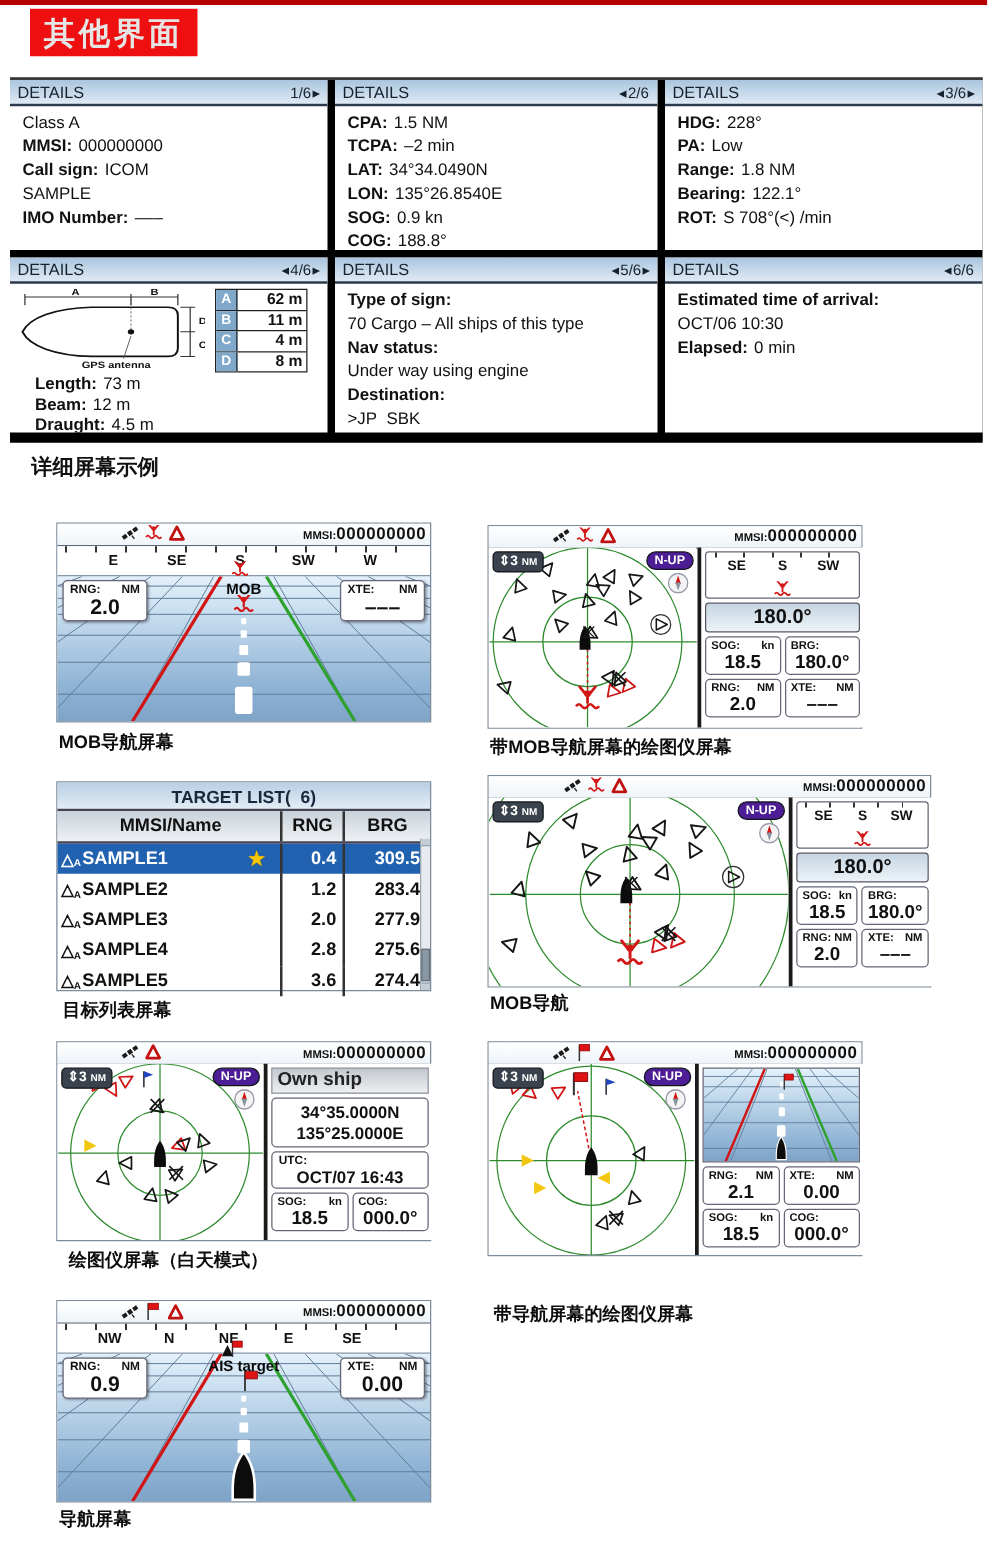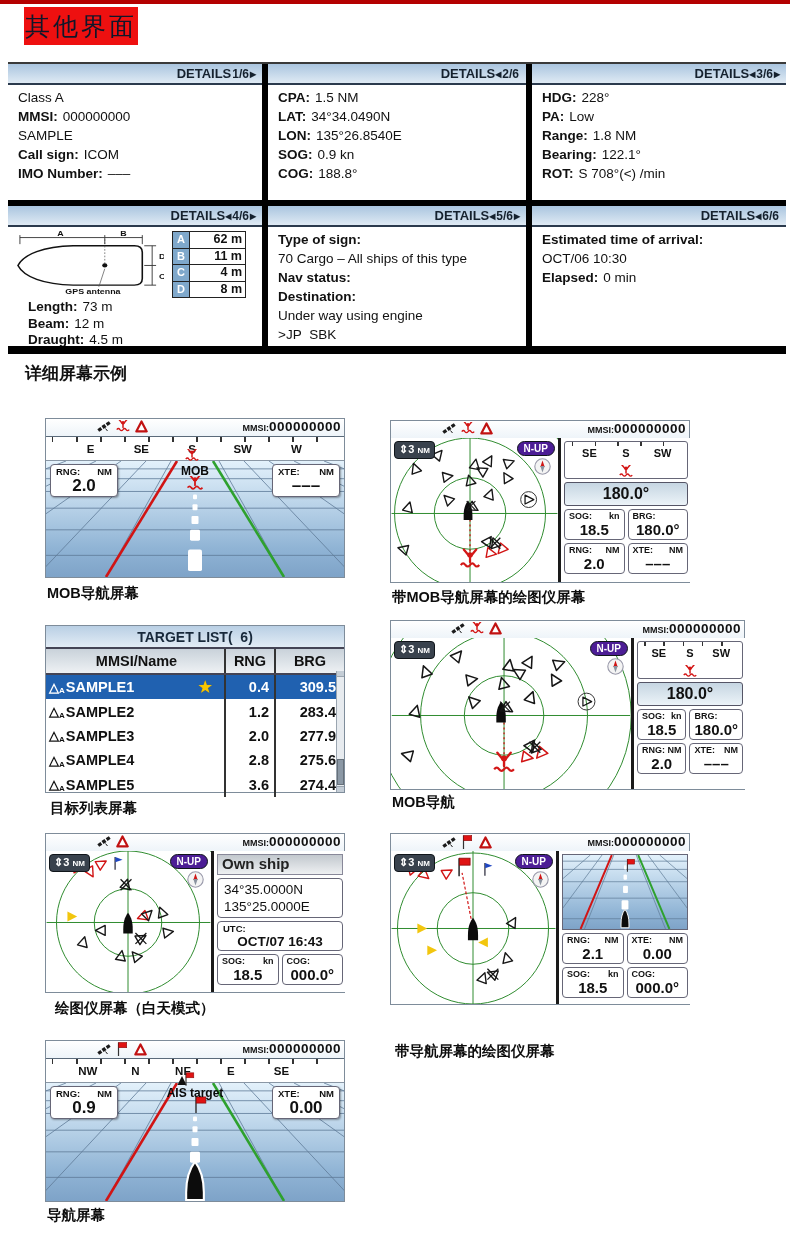--- a/index.html
+++ b/index.html
@@ -1,29 +1,29 @@
 <!DOCTYPE html>
 <html><head>
 <meta charset="utf-8">
 <style>
   html,body{margin:0;padding:0;background:#fff}
   #page{position:relative;width:790px;height:1239px;background:#fff;overflow:hidden;
         font-family:"Liberation Sans",sans-serif;color:#111}
   .abs{position:absolute}
   
   .topline{left:0;top:0;width:790px;height:4px;background:#b40000}
-  .banner{left:24px;top:7px;width:114px;height:38px;background:#ee1010;color:#0f172a;
-          font-weight:normal;font-size:25px;display:flex;align-items:center;justify-content:center;letter-spacing:3px}
+  .banner{left:24px;top:7px;width:134px;height:38px;background:#ee1010;color:#e5e5e5;
+          font-weight:bold;font-size:25px;display:flex;align-items:center;justify-content:center;letter-spacing:3px}
   .wmark{color:#c6c6c6;font-size:10px}
   
   .dgrid{left:8px;top:62px;width:778px;display:grid;grid-template-columns:254px 258px 254px;
          grid-template-rows:136px 140px;gap:6px;background:#000;border-top:2px solid #3a3a3a;border-bottom:8px solid #000}
   .dpanel{background:#fff;display:flex;flex-direction:column;overflow:hidden}
   .dhead{height:19px;flex:0 0 19px;background:linear-gradient(#aac5df,#dfeaf4);display:flex;align-items:center;
-         justify-content:flex-end;padding:0 6px;font-size:13px;font-weight:bold;color:#15212e;border-bottom:2px solid #2b3a4d}
+         justify-content:space-between;padding:0 6px;font-size:13px;font-weight:normal;color:#15212e;border-bottom:2px solid #2b3a4d}
   .dpage{font-size:12px;display:flex;align-items:center;gap:1px}
   .dbody{flex:1;padding:3px 10px 0;font-size:13.5px;line-height:19px}
   .dline b:not(:empty){margin-right:5px}
   .shipwrap{display:flex;gap:8px;align-items:flex-start;margin-top:1px}
   .dimtable{border:1px solid #222}
   .dimrow{display:flex;height:15.5px;border-bottom:1px solid #222}
   .dimrow:last-child{border-bottom:none}
   .dimkey{width:16px;background:#7fa8cb;color:#fff;font-weight:bold;font-size:11px;text-align:center;
           line-height:15px;border-right:1px solid #222}
   .dimval{width:52px;text-align:right;font-weight:bold;font-size:12.5px;line-height:15px;padding-right:3px}
@@ -84,21 +84,21 @@
   .tp-tri{font-size:13px;margin-right:0}
   .tp-a{font-size:8px;align-self:flex-end;margin:0 1px 4px 0}
   .star{margin-left:auto;margin-right:12px;color:#f7c600;font-size:15px;text-shadow:0 0 1px #a67c00}
   .tlsb{position:absolute;right:0;top:45px;bottom:0;width:7px;background:#e7ebef;border-left:1px solid #9aa5b0}
   .tlsb .cap1{position:absolute;top:0;left:0;right:0;height:5px;background:#c4cdd6;border-bottom:1px solid #9aa5b0}
   .tlsb .cap2{position:absolute;bottom:0;left:0;right:0;height:5px;background:#c4cdd6;border-top:1px solid #9aa5b0}
   .tlsb .thumb{position:absolute;right:0.5px;bottom:7px;width:5px;height:24px;background:#8b98a5;border:1px solid #66707a}
   
   .osbar{height:19px;flex:0 0 19px;background:linear-gradient(#c2c8ce,#eef0f2);border:1px solid #889;
          font-weight:bold;font-size:15px;color:#222;padding-left:4px;line-height:18px}
-  .posbox{border:1.5px solid #667;border-radius:4px;padding:2px 6px;text-align:left;font-weight:normal;font-size:13.5px;line-height:17px}
+  .posbox{border:1.5px solid #667;border-radius:4px;padding:2px 6px;text-align:center;font-weight:bold;font-size:13.5px;line-height:17px}
   .utcbox{border:1.5px solid #667;border-radius:4px;padding:1px 5px}
   .utcbox .l{font-size:9.5px;font-weight:bold}
   .utcbox .v{font-size:13.5px;font-weight:bold;text-align:center;line-height:15px}
   .minibg{position:relative;border:1px solid #667;flex:0 0 74px;height:74px;overflow:hidden;
       background:linear-gradient(180deg,#e3f1fb 0%,#c3daed 30%,#90b4d5 78%,#7ea3c8 100%)}
   .headline{font-size:17px;font-weight:bold}
 </style>
 </head>
 <body>
 
@@ -167,37 +167,38 @@
         <span>DETAILS</span>
         <span class="dpage">
             <span></span>
             <span>1/6</span>
             <span>▸</span>
           </span>
       </div>
       <div class="dbody">
         <div class="dline"><b></b><span>Class A</span></div>
         <div class="dline"><b>MMSI:</b><span>000000000</span></div>
+        <div class="dline"><b>Call sign:</b><span>ICOM</span></div>
         <div class="dline"><b></b><span>SAMPLE</span></div>
-        <div class="dline"><b>Call sign:</b><span>ICOM</span></div>
         <div class="dline"><b>IMO Number:</b><span>–––</span></div>
       </div>
     </div>
 
     <div class="dpanel">
       <div class="dhead">
         <span>DETAILS</span>
         <span class="dpage">
             <span>◂</span>
             <span>2/6</span>
             <span></span>
           </span>
       </div>
       <div class="dbody">
         <div class="dline"><b>CPA:</b><span>1.5 NM</span></div>
+        <div class="dline"><b>TCPA:</b><span>–2 min</span></div>
         <div class="dline"><b>LAT:</b><span>34°34.0490N</span></div>
         <div class="dline"><b>LON:</b><span>135°26.8540E</span></div>
         <div class="dline"><b>SOG:</b><span>0.9 kn</span></div>
         <div class="dline"><b>COG:</b><span>188.8°</span></div>
       </div>
     </div>
 
     <div class="dpanel">
       <div class="dhead">
         <span>DETAILS</span>
@@ -274,22 +275,22 @@
         <span class="dpage">
             <span>◂</span>
             <span>5/6</span>
             <span>▸</span>
           </span>
       </div>
       <div class="dbody">
         <div class="dline"><b>Type of sign:</b><span></span></div>
         <div class="dline"><b></b><span>70 Cargo – All ships of this type</span></div>
         <div class="dline"><b>Nav status:</b><span></span></div>
+        <div class="dline"><b></b><span>Under way using engine</span></div>
         <div class="dline"><b>Destination:</b><span></span></div>
-        <div class="dline"><b></b><span>Under way using engine</span></div>
         <div class="dline"><b></b><span>&gt;JP&nbsp;&nbsp;SBK</span></div>
       </div>
     </div>
 
     <div class="dpanel">
       <div class="dhead">
         <span>DETAILS</span>
         <span class="dpage">
             <span>◂</span>
             <span>6/6</span>

